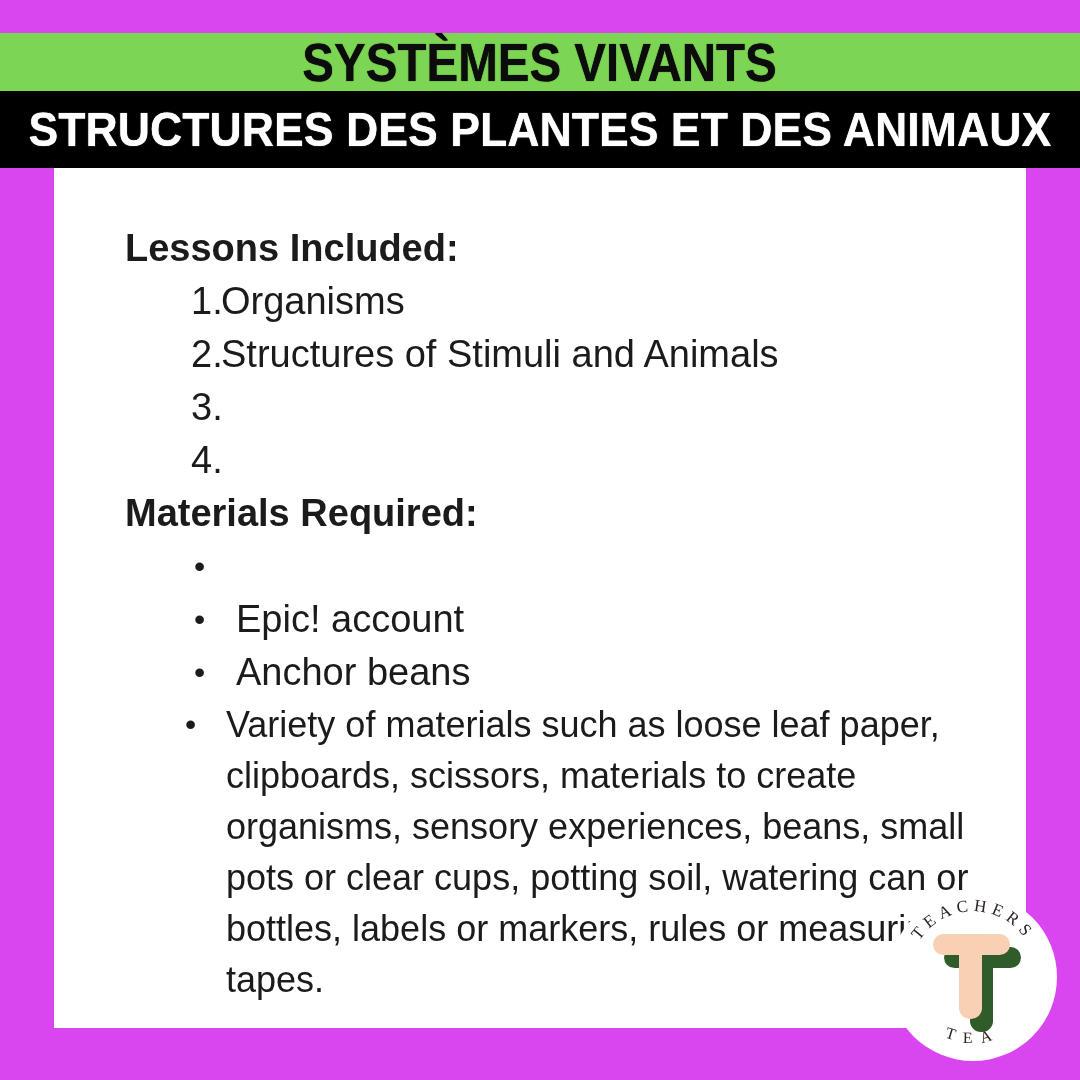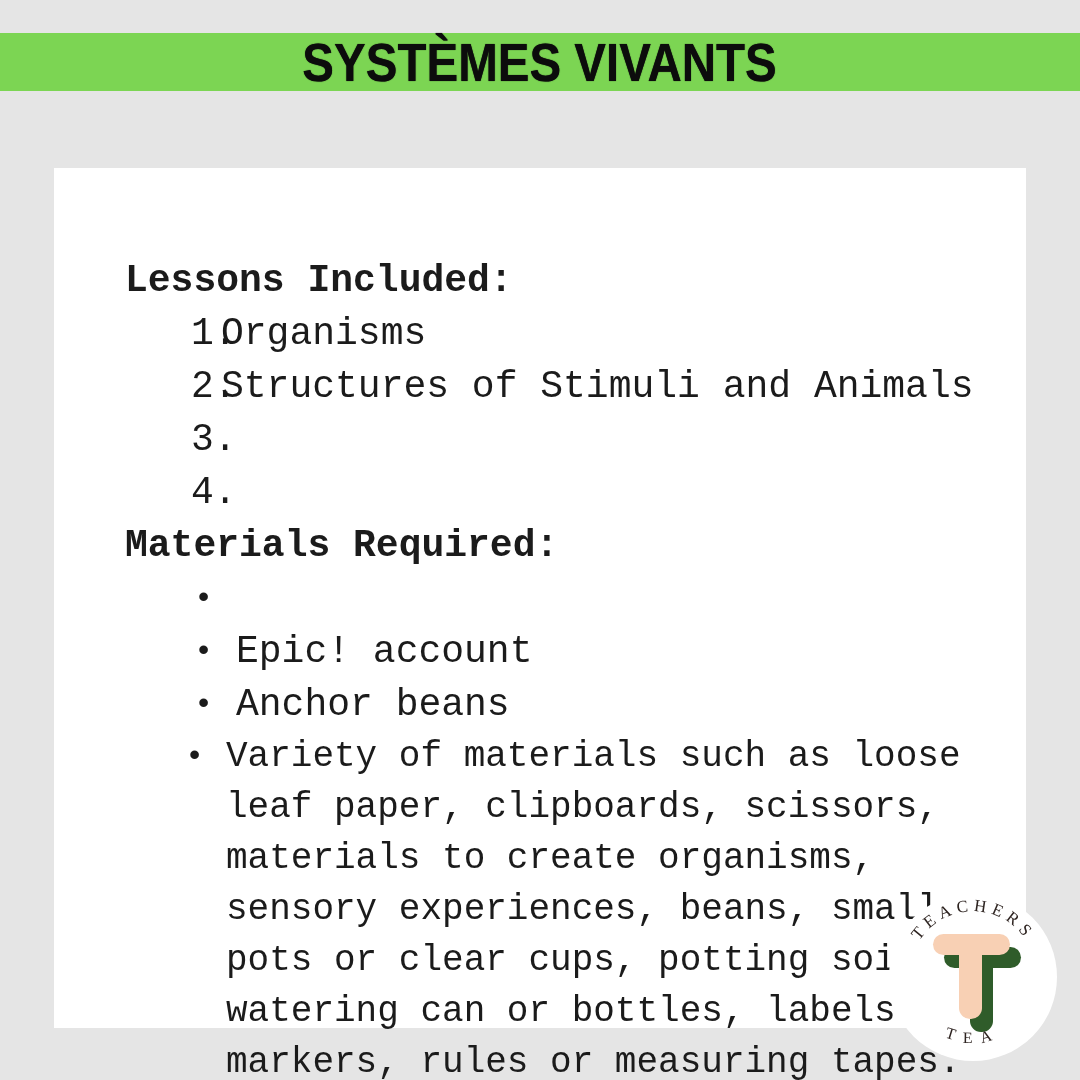--- a/index.html
+++ b/index.html
@@ -1,32 +1,32 @@
 <!DOCTYPE html>
 <html><head>
 <meta charset="utf-8">
 <style>
   html,body{margin:0;padding:0;}
   body{width:1080px;height:1080px;font-family:"Liberation Sans",sans-serif;}
-  .canvas{position:relative;width:1080px;height:1080px;background:#e5e5e5;overflow:hidden;}
+  .canvas{position:relative;width:1080px;height:1080px;background:#d946ef;overflow:hidden;}
 
   
   .bar{position:absolute;left:0;width:1080px;display:flex;align-items:center;justify-content:center;}
   .bar-green{top:33px;height:58px;background:#7cd553;}
   .bar-black{top:91px;height:77px;background:#000000;}
   .bar-title{display:inline-block;font-weight:700;color:#0c0c0c;font-size:54px;
              letter-spacing:0px;transform:scaleX(0.88);transform-origin:center;
              text-shadow:0 0 1px #0c0c0c;white-space:nowrap;}
   .bar-subtitle{display:inline-block;font-weight:700;color:#ffffff;font-size:48px;
              transform:scaleX(0.93);transform-origin:center;
              text-shadow:0 0 1px #ffffff;white-space:nowrap;}
 
   
   .panel{position:absolute;left:54px;top:168px;width:972px;height:860px;background:#ffffff;
-         padding-top:86px;box-sizing:border-box;color:#1b1b1b;font-family:Liberation Mono, monospace;}
+         padding-top:54px;box-sizing:border-box;color:#1b1b1b;}
   .sec-heading{margin:0 0 0 71px;font-size:38px;font-weight:700;line-height:53px;white-space:nowrap;}
   .num-list,.bul-list{margin:0;padding:0;list-style:none;}
   .num-item{display:flex;margin-left:137px;font-size:38px;line-height:53px;white-space:nowrap;}
   .num-item .num{display:inline-block;width:30px;flex:0 0 30px;}
   .bul-item{display:flex;margin-left:140px;font-size:38px;line-height:53px;white-space:nowrap;}
   .bul-item .dot{display:inline-block;width:42px;flex:0 0 42px;font-size:32px;}
   .bul-item-long{display:flex;margin-left:131px;font-size:36px;line-height:51px;white-space:normal;}
   .bul-item-long .dot{width:41px;flex:0 0 41px;}
   .bul-item-long .txt{width:800px;}
 
@@ -35,20 +35,23 @@
 </style>
 </head>
 <body>
 
 <div class="canvas">
 
   <div class="bar bar-green">
     <span class="bar-title">SYSTÈMES VIVANTS</span>
   </div>
 
+  <div class="bar bar-black">
+    <span class="bar-subtitle">STRUCTURES DES PLANTES ET DES ANIMAUX</span>
+  </div>
 
   <div class="panel">
 
     <h2 class="sec-heading">Lessons Included:</h2>
 
     <ol class="num-list">
       <li class="num-item">
         <span class="num">1.</span>
         <span>Organisms</span>
       </li>

